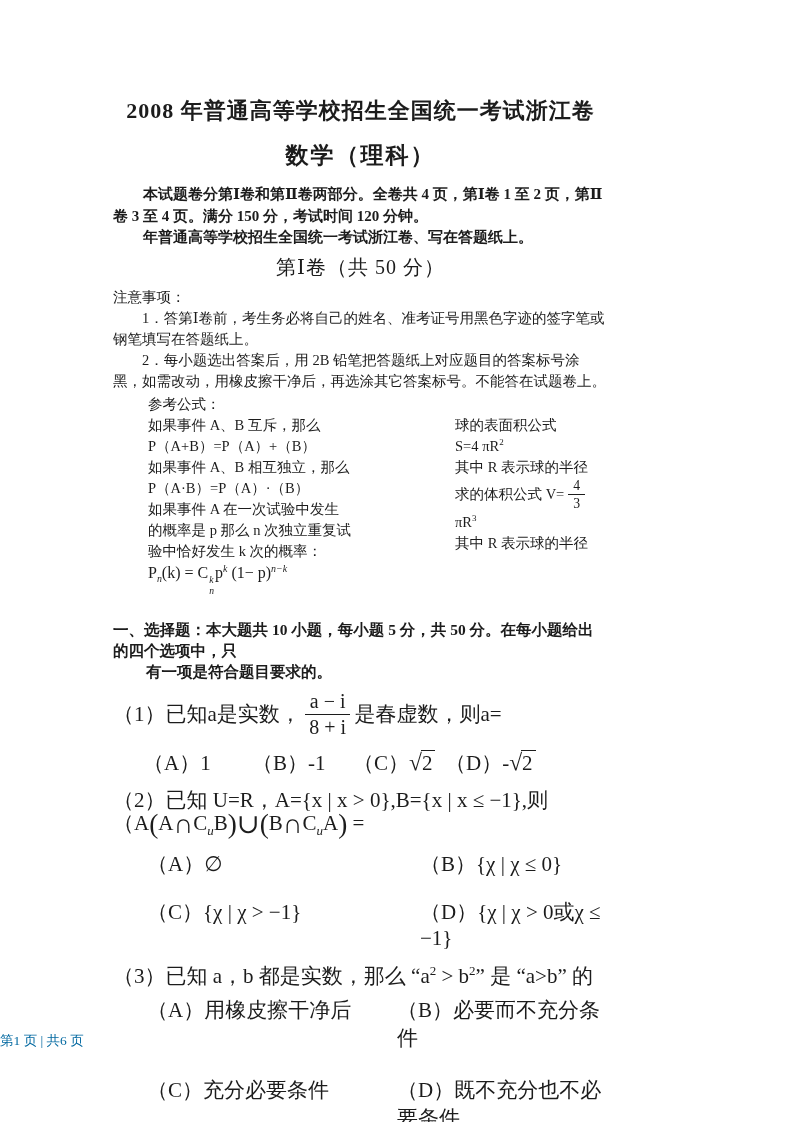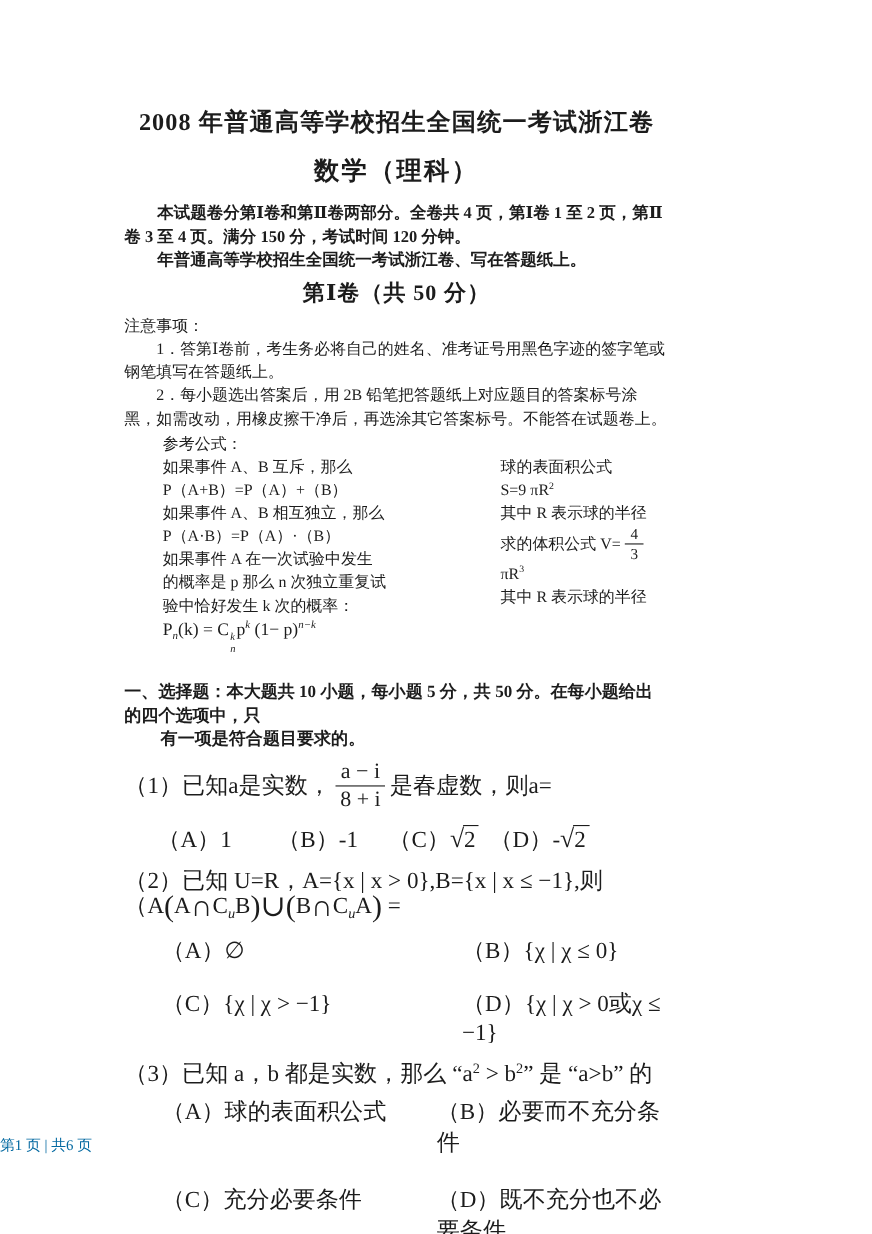--- a/index.html
+++ b/index.html
@@ -14,21 +14,21 @@
     color: #1c1c1c;
   }
   .content { padding: 96px 112px 0 113px; }
 
   .title   { margin:0; font-size:22px; line-height:30px; font-weight:700; text-align:center; letter-spacing:1px; }
   .subtitle{ margin:14px 0 0; font-size:23px; line-height:32px; font-weight:700; text-align:center; letter-spacing:2px; }
 
   .intro { margin-top:12px; font-weight:700; font-size:15px; line-height:21.5px; }
   .intro p { margin:0; text-indent:2em; }
 
-  .part-heading { margin:4px 0 0; font-size:20px; line-height:28px; font-weight:700; text-align:center; letter-spacing:1px; }
+  .part-heading { margin:4px 0 0; font-size:20px; line-height:28px; font-weight:400; text-align:center; letter-spacing:1px; }
 
   .notes { margin-top:6px; font-size:14.5px; line-height:21px; }
   .notes p { margin:0; }
   .notes p.item { text-indent:2em; }
 
   .ref { margin:2px 0 0 35px; font-size:14.5px; line-height:21px; }
   .ref p { margin:0; }
   .ref-cols { display:flex;justify-content:space-between; }
   .ref-left  { flex:0 0 307px; }
   .ref-right { flex:1; }
@@ -111,21 +111,21 @@
           <p>如果事件 A 在一次试验中发生</p>
           <p>的概率是 p 那么 n 次独立重复试</p>
           <p>验中恰好发生 k 次的概率：</p>
           <p class="pn-formula"><span class="it">P</span><sub class="it">n</sub><span>(</span><span class="it">k</span><span>) = </span><span class="it">C</span><span class="ss">
                 <span>k</span>
                 <span>n</span>
               </span><span class="it">p</span><sup class="it">k</sup><span> (1− </span><span class="it">p</span><span>)</span><sup class="it">n−k</sup></p>
         </div>
         <div class="ref-right">
           <p>球的表面积公式</p>
-          <p class="s-formula"><span>S=9 </span><span class="it">πR</span><sup>2</sup></p>
+          <p class="s-formula"><span>S=4 </span><span class="it">πR</span><sup>2</sup></p>
           <p class="r-note">其中 R 表示球的半径</p>
           <p class="v-formula"><span>求的体积公式 V=</span><span class="frac"><span class="num">4</span><span class="den">3</span></span><span class="it">πR</span><sup>3</sup></p>
           <p class="v-note">其中 R 表示球的半径</p>
         </div>
       </div>
     </div>
 
     <div class="section-heading">
       <p>一、选择题：本大题共 10 小题，每小题 5 分，共 50 分。在每小题给出的四个选项中，只</p>
       <p class="l2">有一项是符合题目要求的。</p>
@@ -158,21 +158,21 @@
         <span class="opt"><span>（A）∅</span></span>
         <span class="opt"><span>（B）{</span><span class="it">χ</span><span> | </span><span class="it">χ</span><span> ≤ 0}</span></span>
         <span class="opt"><span>（C）{</span><span class="it">χ</span><span> | </span><span class="it">χ</span><span> &gt; −1}</span></span>
         <span class="opt"><span>（D）{</span><span class="it">χ</span><span> | </span><span class="it">χ</span><span> &gt; 0或</span><span class="it">χ</span><span> ≤ −1}</span></span>
       </div>
     </div>
 
     <div class="q q3">
       <p class="stem"><span>（3）已知 </span><span class="it">a</span><span>，b 都是实数，那么 “</span><span class="it">a</span><sup>2</sup><span> &gt; </span><span class="it">b</span><sup>2</sup><span>” 是 “</span><span class="it">a</span><span>&gt;b” 的</span></p>
       <div class="opt-grid">
-        <span class="opt"><span>（A）球的表面积公式</span></span>
+        <span class="opt"><span>（A）用橡皮擦干净后</span></span>
         <span class="opt"><span>（B）必要而不充分条件</span></span>
         <span class="opt"><span>（C）充分必要条件</span></span>
         <span class="opt"><span>（D）既不充分也不必要条件</span></span>
       </div>
     </div>
 
   </div>
 
   <div class="footer">第1 页 | 共6 页</div>
 </div>

